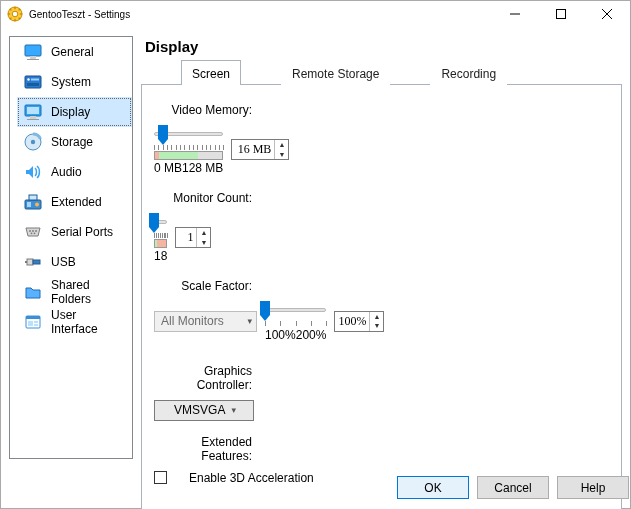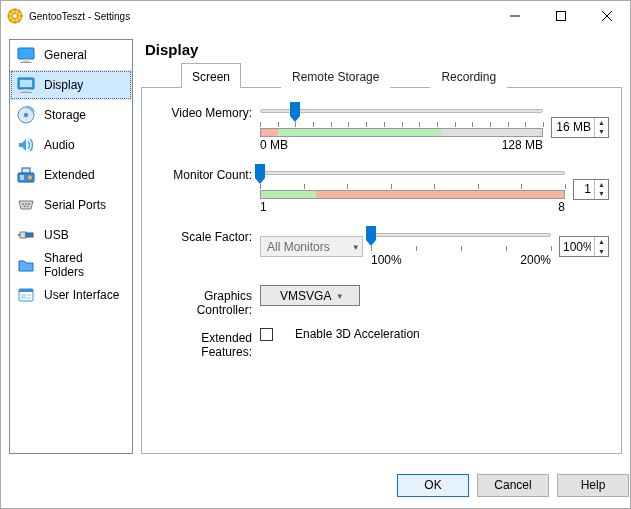--- a/index.html
+++ b/index.html
@@ -5,47 +5,47 @@
   * { box-sizing: border-box; font-family: "Segoe UI", Tahoma, sans-serif; font-size: 12px; }
   html, body { margin: 0; padding: 0; }
   .window { width: 631px; height: 509px; background: #fff; border: 1px solid #aaa; display: flex; flex-direction: column; }
   .titlebar { height: 30px; display: flex; align-items: center; padding-left: 6px; }
   .titlebar .app-icon { width: 16px; height: 16px; margin-right: 6px; }
   .titlebar .title { flex: 1 1 auto; font-size: 10px; color: #000; }
   .win-btns { display: flex; height: 100%; }
   .win-btn { width: 46px; height: 100%; display: flex; align-items: center; justify-content: center; color: #000; }
   .win-btn svg { width: 10px; height: 10px; }
   .body { flex: 1 1 auto; padding: 8px; display: flex; gap: 8px; min-height: 0; }
-  .sidebar { width: 124px; border: 1px solid #828790; background: #fff; overflow: auto; }
+  .sidebar { width: 124px; border: 1px solid #828790; background: #fff; overflow: auto; padding-left: 7px; }
   .side-item { height: 30px; display: flex; align-items: center; padding: 0 6px; gap: 8px; color: #000; cursor: default; }
   .side-item.selected { background: #cde8ff; outline: 1px dotted #666; outline-offset: -2px; }
   .side-item .icon { width: 20px; height: 20px; display: flex; align-items: center; justify-content: center; }
   .main { flex: 1; display: flex; flex-direction: column; min-width: 0; }
   .page-title { font-size: 15px; font-weight: 600; margin: 2px 0 8px 4px; }
   .tabstrip { display: flex; align-items: flex-end; border-bottom: 1px solid #aab2bd; height: 22px; }
   .tab { padding: 6px 10px 4px; border: 1px solid transparent; border-bottom: none; color: #000; position: relative; top: 1px; background: #fff; cursor: default; margin-left: 40px; }
   .tab.active { border-color: #aab2bd; background: #fff; }
   .tab:not(.active) { color: #222; }
   .tab-page { border: 1px solid #aab2bd; border-top: none; flex: 1; padding: 14px 12px; background: #fff; }
-  .form-row { display: flex; align-items: flex-start; gap: 8px; margin-bottom: 12px; }
+  .form-row { display: flex; align-items: flex-start; gap: 8px; margin-bottom: 12px; flex-direction: column; }
   .form-label { width: 98px; text-align: right; padding-top: 4px; color: #000; }
   .form-body { flex: 1; display: flex; flex-direction: column; }
   .slider-row { display: flex; align-items: center; gap: 8px; }
   .slider-track-wrap { flex: 1; display: flex; flex-direction: column; }
   .slider-track { position: relative; height: 20px; }
   .track-line { position: absolute; top: 7px; left: 0; right: 0; height: 4px; background: #e3e3e3; border: 1px solid #b9b9b9; border-radius: 2px; }
   .thumb { position: absolute; top: -1px; width: 12px; height: 22px; transform: translateX(-50%); }
   .thumb svg { width: 12px; height: 22px; display: block; }
   .ticks { position: relative; height: 6px; }
   .tick { position: absolute; top: 0; width: 1px; height: 5px; background: #888; }
   .gradbar { height: 9px; border: 1px solid #999; position: relative; margin-top: 0px; }
   .grad-seg { position: absolute; top: 0; bottom: 0; }
   .range-labels { display: flex; justify-content: space-between; margin-top: 1px; font-size: 11px; color: #000; }
   .spin { display: flex; align-items: stretch; height: 21px; border: 1px solid #7a7a7a; background: #fff; }
-  .spin input { border: none; width: 42px; text-align: right; padding: 0 3px; font-size: 12px; outline: none; }
+  .spin input { border: none; width: 42px; text-align: right; padding: 0 3px; font-size: 12px; outline: none; font-family: Liberation Serif, serif; }
   .spin .arrows { width: 14px; border-left: 1px solid #bdbdbd; display: flex; flex-direction: column; }
   .spin .arrow { flex: 1; display: flex; align-items: center; justify-content: center; font-size: 7px; color: #333; line-height: 1; }
   .combo { display: inline-flex; align-items: center; height: 21px; border: 1px solid #7a7a7a; background: #e9e9e9; padding: 0 4px 0 6px; gap: 6px; }
   .combo.disabled { color: #6d6d6d; background: #f0f0f0; border-color: #bdbdbd; }
   .combo .chev { font-size: 9px; color: #555; }
   .checkbox-row { display: flex; align-items: center; gap: 22px; }
   .checkbox-box { width: 13px; height: 13px; border: 1px solid #333; background: #fff; }
   .footer { height: 46px; border-top: 0; display: flex; align-items: center; justify-content: flex-end; padding: 0 1px; gap: 8px; }
   .btn { min-width: 72px; height: 23px; border: 1px solid #adadad; background: #e1e1e1; display: flex; align-items: center; justify-content: center; cursor: default; }
   .btn.default { border-color: #0078d7; background: #e5f1fb; }
@@ -99,20 +99,31 @@
       <div class="side-item">
         <span class="icon">
             <svg width="20" height="20">
               <rect x="2" y="3" width="16" height="11" rx="1" fill="#39a9ff" stroke="#1b6fb3"></rect>
               <rect x="7" y="14" width="6" height="3" fill="#cfcfcf"></rect>
               <rect x="4" y="17" width="12" height="1" fill="#9a9a9a"></rect>
             </svg>
           </span>
         <span>General</span>
       </div>
+      <div class="side-item">
+        <span class="icon">
+            <svg width="20" height="20">
+              <rect x="2" y="4" width="16" height="12" rx="1" fill="#2a7ad1" stroke="#174f8b"></rect>
+              <circle cx="5.5" cy="7.5" r="1.2" fill="#fff"></circle>
+              <rect x="8" y="6.5" width="8" height="2" fill="#9bd0ff"></rect>
+              <rect x="4" y="11" width="12" height="3" fill="#195c9e"></rect>
+            </svg>
+          </span>
+        <span>System</span>
+      </div>
       <div class="side-item selected">
         <span class="icon">
             <svg width="20" height="20">
               <rect x="2" y="3" width="16" height="11" rx="1" fill="#2fa3f0" stroke="#1b6fb3"></rect>
               <rect x="4" y="5" width="12" height="7" fill="#b7e1ff"></rect>
               <rect x="7" y="14" width="6" height="3" fill="#cfcfcf"></rect>
               <rect x="4" y="17" width="12" height="1" fill="#9a9a9a"></rect>
             </svg>
           </span>
         <span>Display</span>

